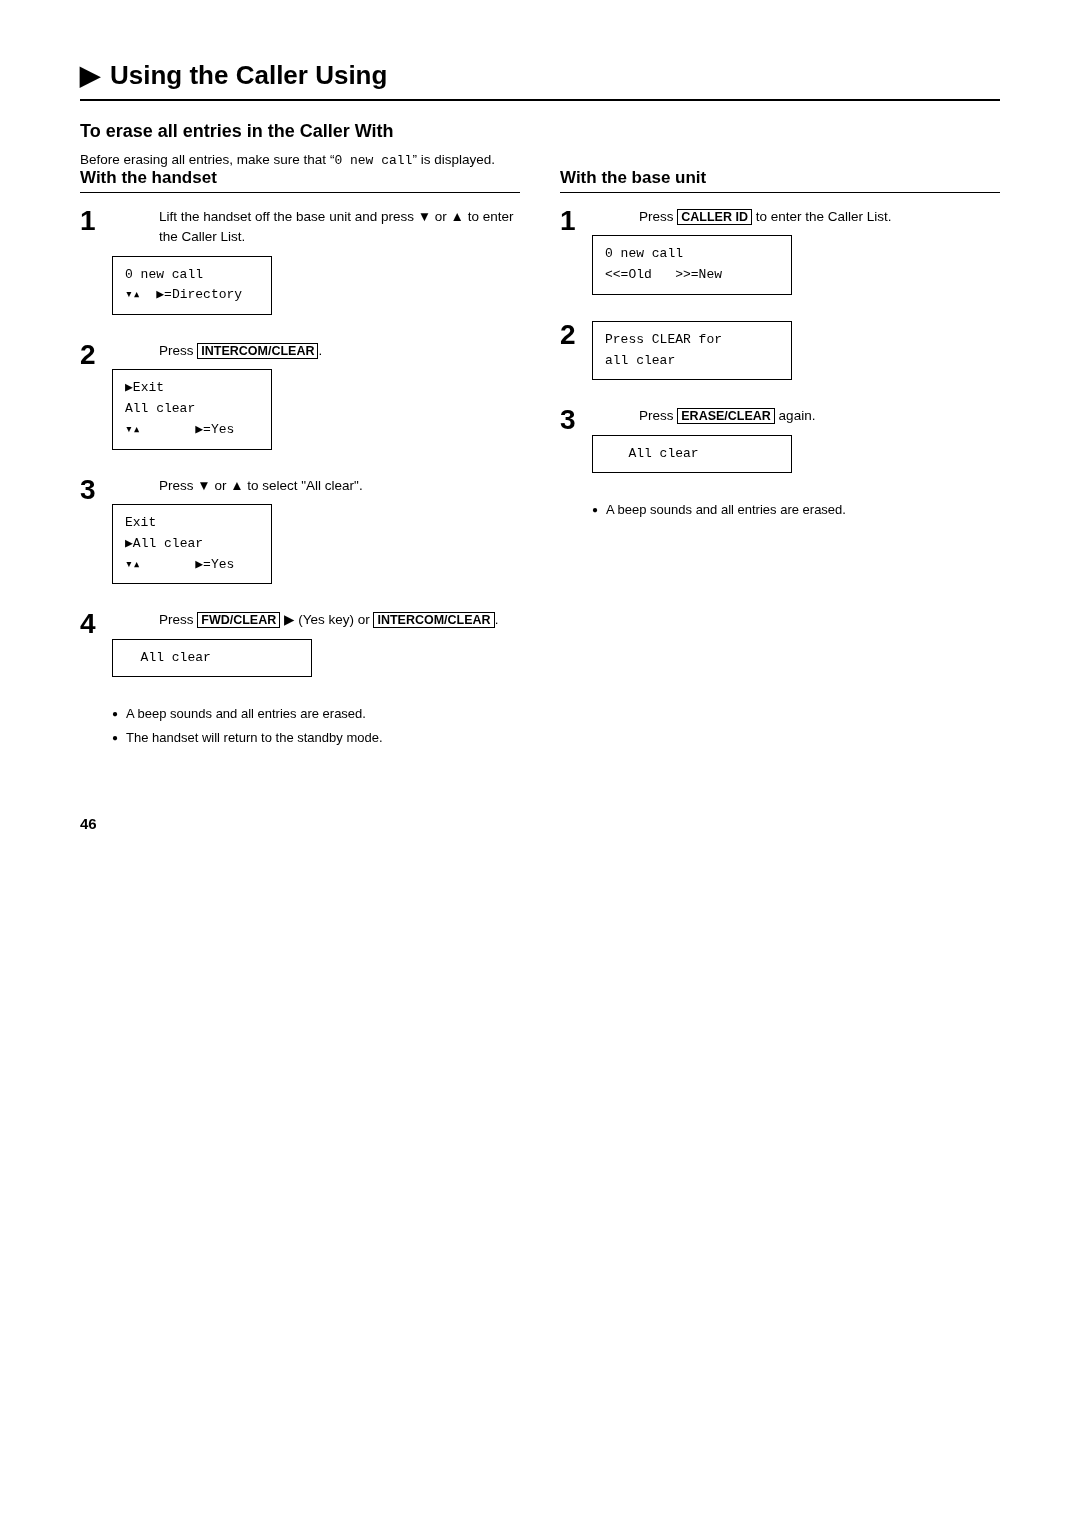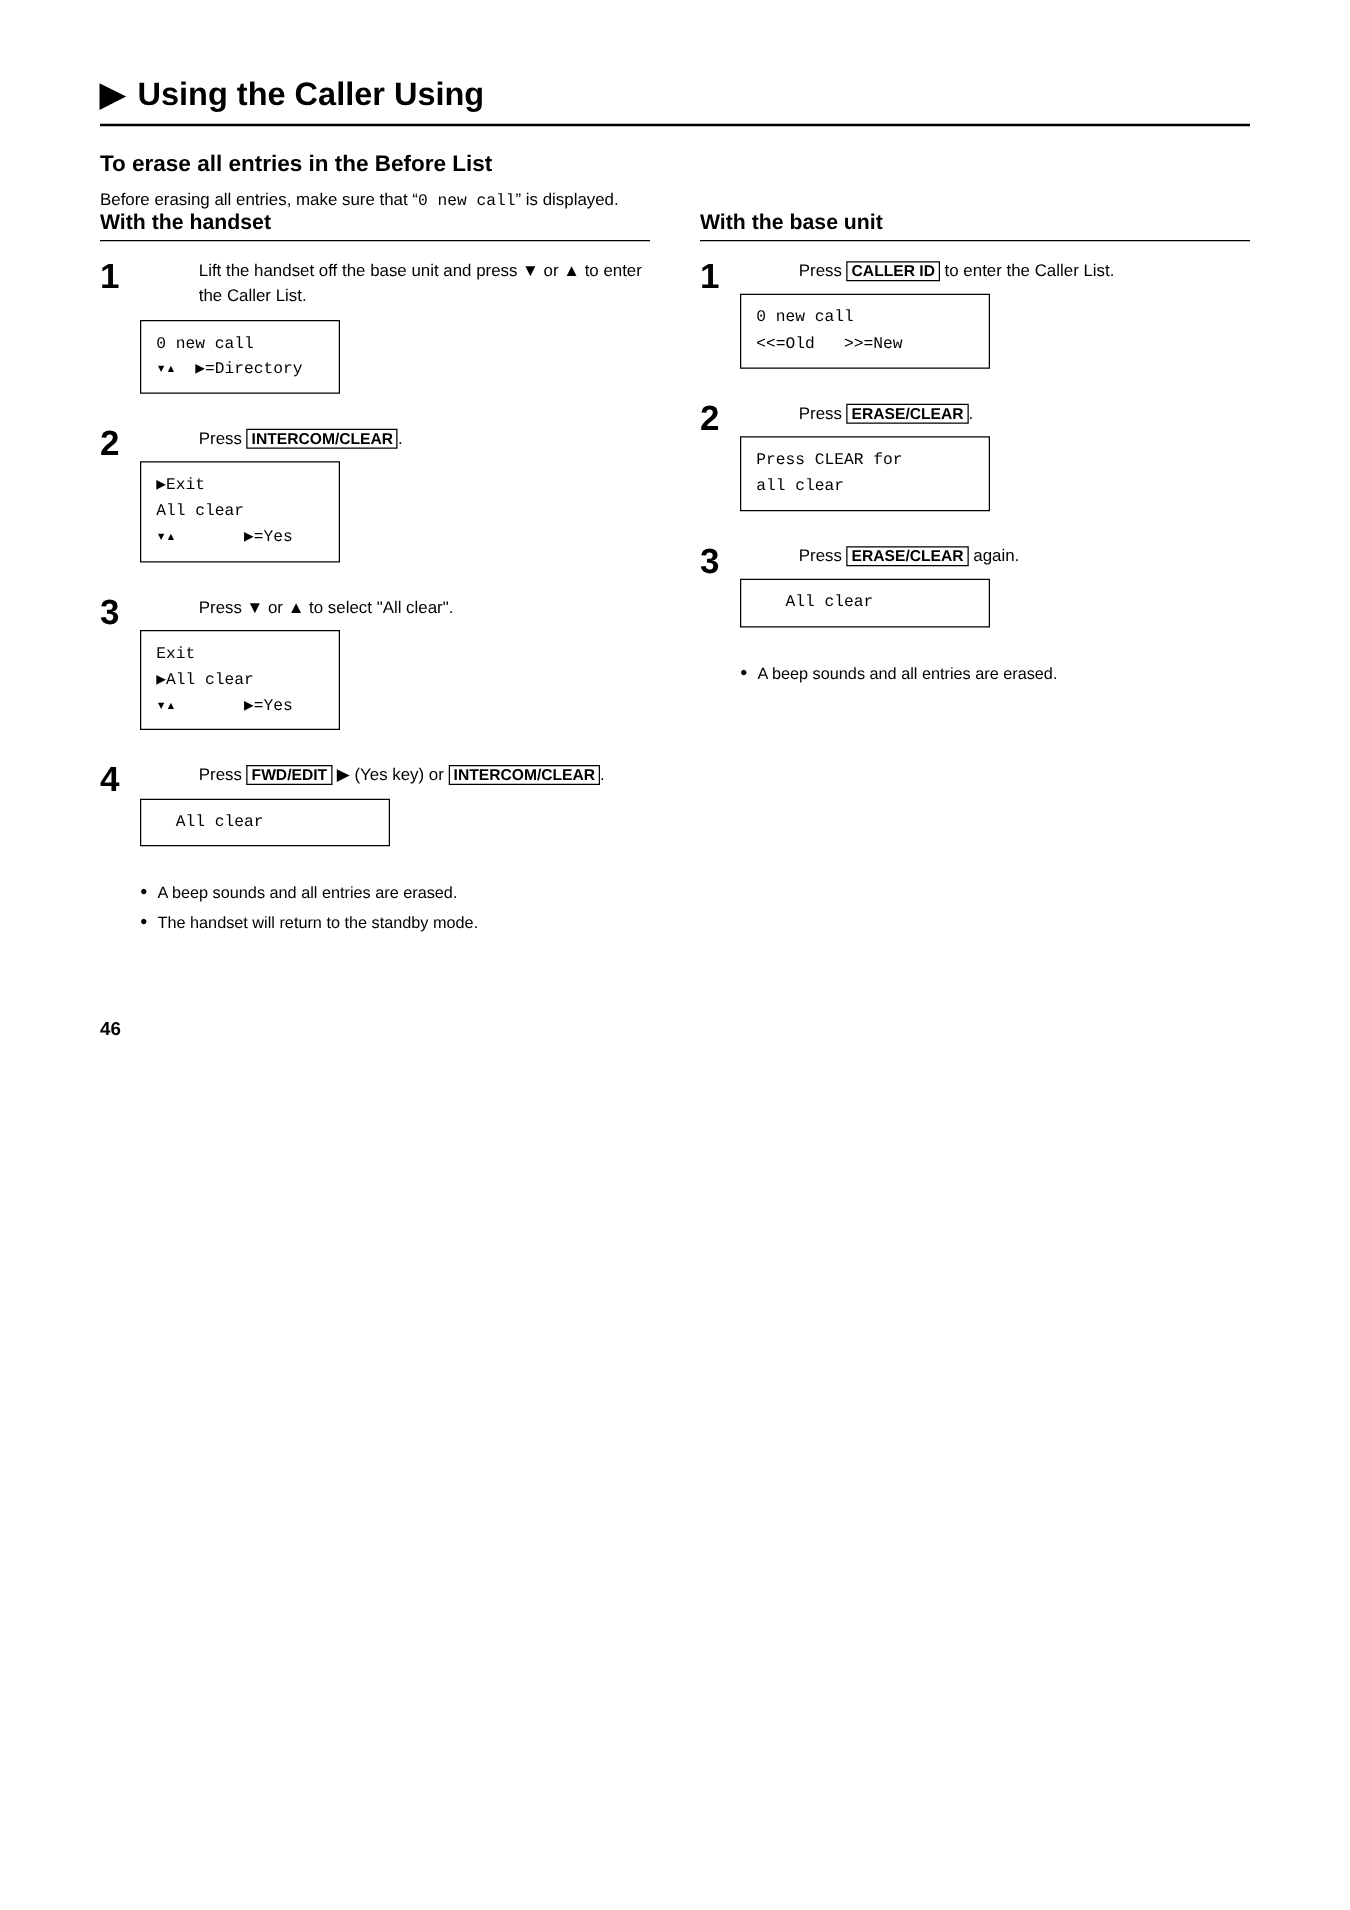--- a/index.html
+++ b/index.html
@@ -127,21 +127,21 @@
     .tri-up::before { content: "▲"; }
   </style>
 </head>
 <body>
 
 <div class="page-title">
   <span>▶</span>
   <span>Using the Caller Using</span>
 </div>
 
-<div class="section-title">To erase all entries in the Before List</div>
+<div class="section-title">To erase all entries in the Caller With</div>
 
 <div class="intro-text">
   <span>Before erasing all entries, make sure that “</span><span class="code-inline">0 new call</span><span>” is displayed.</span>
 </div>
 
 <div class="columns">
 
   <div class="column">
     <div class="column-title">With the handset</div>
 
@@ -183,21 +183,21 @@
           ▶All clear<br>
           ▾▴&nbsp;&nbsp;&nbsp;&nbsp;&nbsp;&nbsp;&nbsp;▶=Yes
         </div>
       </div>
     </div>
 
     <div class="step">
       <div class="step-number">4</div>
       <div class="step-content">
         <div class="step-text">
-          Press <span class="btn-label">FWD/EDIT</span> ▶ (Yes key) or <span class="btn-label">INTERCOM/CLEAR</span>.
+          Press <span class="btn-label">FWD/CLEAR</span> ▶ (Yes key) or <span class="btn-label">INTERCOM/CLEAR</span>.
         </div>
         <div class="lcd-box lcd-box-wide">
           &nbsp;&nbsp;All clear
         </div>
         <ul class="bullet-list">
           <li>A beep sounds and all entries are erased.</li>
           <li>The handset will return to the standby mode.</li>
         </ul>
       </div>
     </div>
@@ -216,23 +216,20 @@
         <div class="lcd-box lcd-box-wide">
           0 new call<br>
           &lt;&lt;=Old&nbsp;&nbsp;&nbsp;&gt;&gt;=New
         </div>
       </div>
     </div>
 
     <div class="step">
       <div class="step-number">2</div>
       <div class="step-content">
-        <div class="step-text">
-          Press <span class="btn-label-slash">ERASE/CLEAR</span>.
-        </div>
         <div class="lcd-box lcd-box-wide">
           Press CLEAR for<br>
           all clear
         </div>
       </div>
     </div>
 
     <div class="step">
       <div class="step-number">3</div>
       <div class="step-content">

